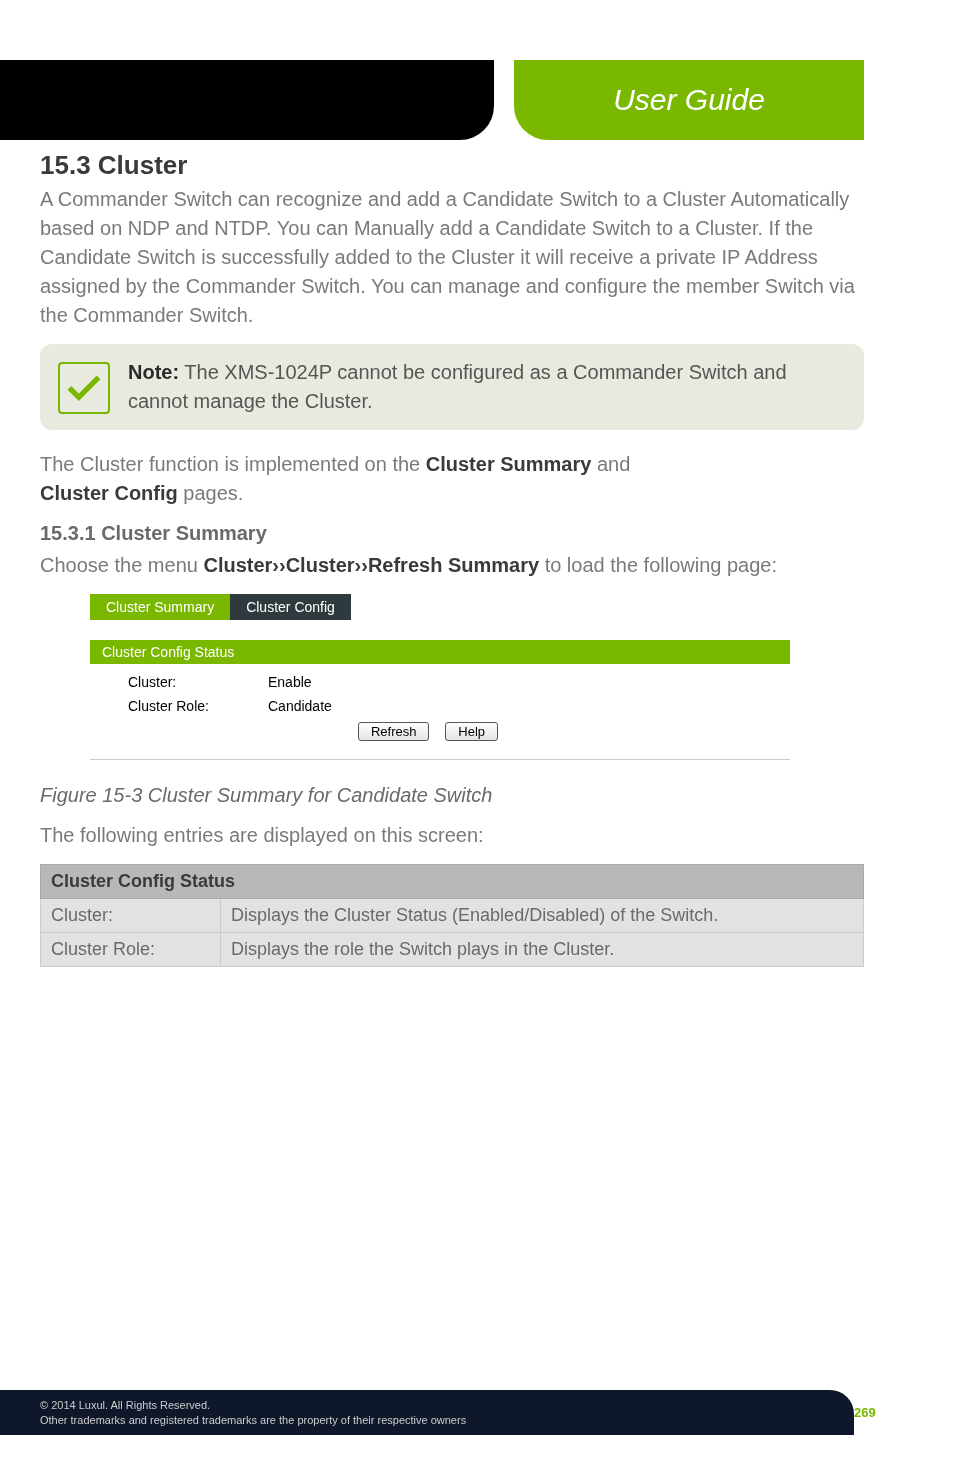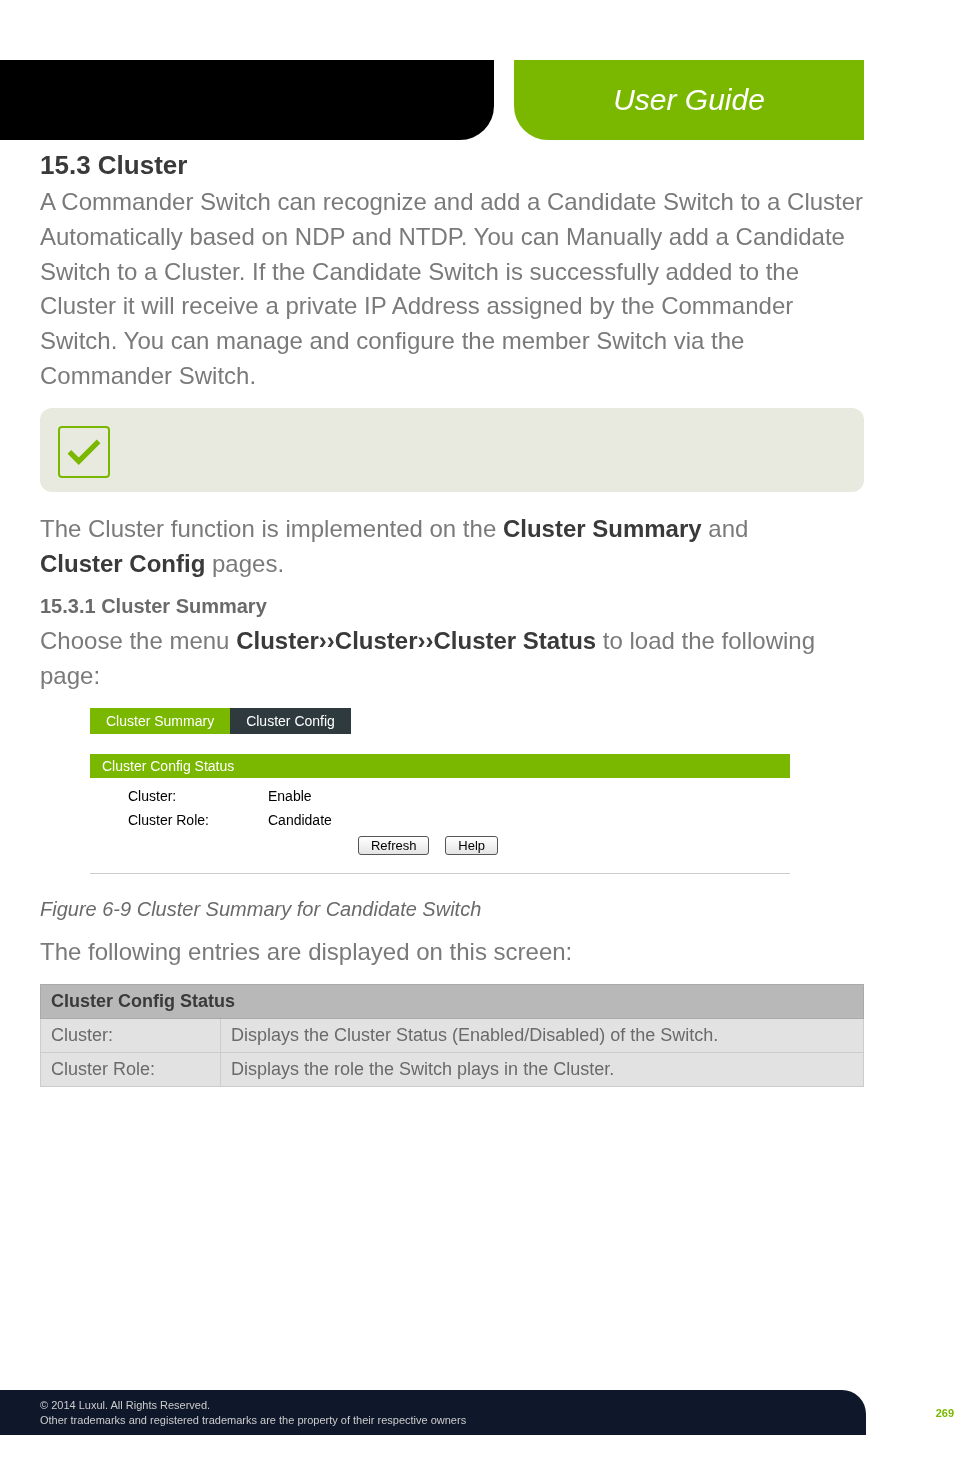--- a/index.html
+++ b/index.html
@@ -41,21 +41,21 @@
     padding: 10px 90px 0 40px;
   }
   h2 {
     color: #3a3a3a;
     font-weight: 700;
     font-size: 26px;
     margin-bottom: 4px;
   }
   .body-text {
     color: #7a7a7a;
-    font-size: 24px;
+    font-size: 20px;
     line-height: 1.45;
     margin-bottom: 14px;
   }
   .note-box {
     background: #e9eadf;
     border-radius: 12px;
     padding: 14px 18px;
     display: flex;
     align-items: flex-start;
     gap: 18px;
@@ -164,25 +164,25 @@
     align-items: center;
   }
   .footer-left {
     background: #0f172a;
     flex: 1;
     padding: 8px 20px 8px 40px;
     border-radius: 0 24px 0 0;
   }
   .footer-left p { color: #ccc; font-size: 11px; line-height: 1.3; }
   .footer-right {
-    width: 88px;
-    text-align: right;
+    width: 100px;
+    text-align: left;
     color: #7ab800;
     font-weight: 700;
-    font-size: 11px;
+    font-size: 13px;
   }
 </style>
 </head>
 <body>
 
 <div class="top-banner">
   <div class="top-banner-left"></div>
   <div class="top-banner-right">
     <span>User Guide</span>
   </div>
@@ -191,30 +191,33 @@
 <div class="content">
   <h2>15.3 Cluster</h2>
   <p class="body-text">A Commander Switch can recognize and add a Candidate Switch to a Cluster Automatically based on NDP and NTDP. You can Manually add a Candidate Switch to a Cluster. If the Candidate Switch is successfully added to the Cluster it will receive a private IP Address assigned by the Commander Switch. You can manage and configure the member Switch via the Commander Switch.</p>
 
   <div class="note-box">
     <div class="check">
       <svg viewBox="0 0 24 24">
           <path d="M9 19.4 2.6 13l2.1-2.1L9 15.2 19.3 4.9l2.1 2.1z"></path>
         </svg>
     </div>
+    <div class="note-text">
+      <strong>Note:</strong><span> The XMS-1024P cannot be configured as a Commander Switch and cannot manage the Cluster.</span>
+    </div>
   </div>
 
   <p class="body-text">
     <span>The Cluster function is implemented on the </span><strong>Cluster Summary</strong><span> and </span><br><strong>Cluster Config</strong><span> pages.</span>
   </p>
 
   <p class="sub-h">15.3.1 Cluster Summary</p>
 
   <p class="body-text">
-    <span>Choose the menu </span><strong>Cluster››Cluster››Cluster Status</strong><span> to load the following page:</span>
+    <span>Choose the menu </span><strong>Cluster››Cluster››Refresh Summary</strong><span> to load the following page:</span>
   </p>
 
   <div class="embedded-ui">
     <div class="tabs">
       <div class="tab active">Cluster Summary</div>
       <div class="tab inactive">Cluster Config</div>
     </div>
     <div class="panel-header">Cluster Config Status</div>
     <div class="panel-body">
       <div class="prow">
@@ -226,21 +229,21 @@
         <div>Candidate</div>
       </div>
       <div class="btn-row">
         <button>Refresh</button>
         <button>Help</button>
       </div>
     </div>
     <hr>
   </div>
 
-  <p class="fig-caption">Figure 6-9 Cluster Summary for Candidate Switch</p>
+  <p class="fig-caption">Figure 15-3 Cluster Summary for Candidate Switch</p>
   <p class="body-text">The following entries are displayed on this screen:</p>
 
   <table class="tbl">
     <tbody>
         <tr>
           <th colspan="2">Cluster Config Status</th>
         </tr>
     <tr>
       <td class="lbl">Cluster:</td>
       <td>Displays the Cluster Status (Enabled/Disabled) of the Switch.</td>

